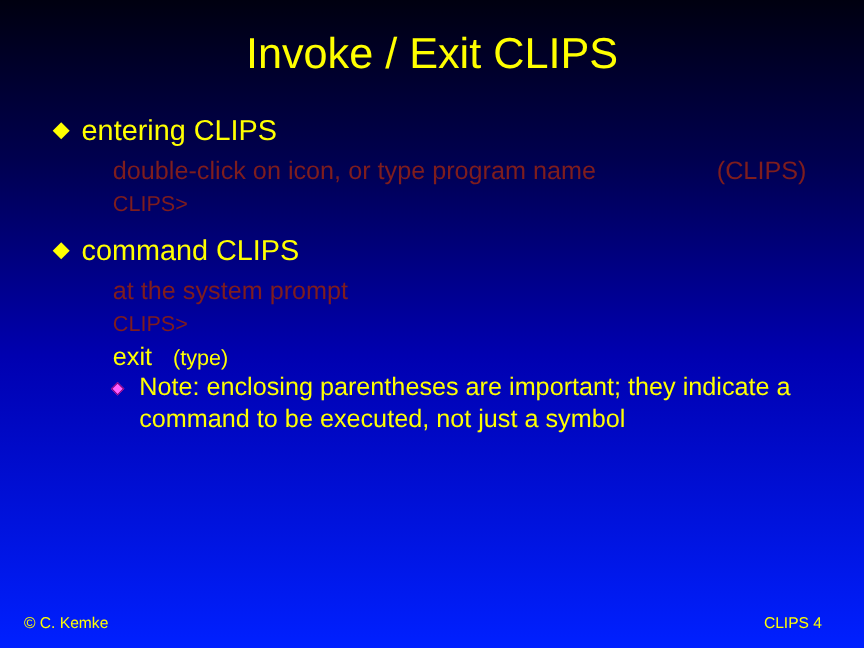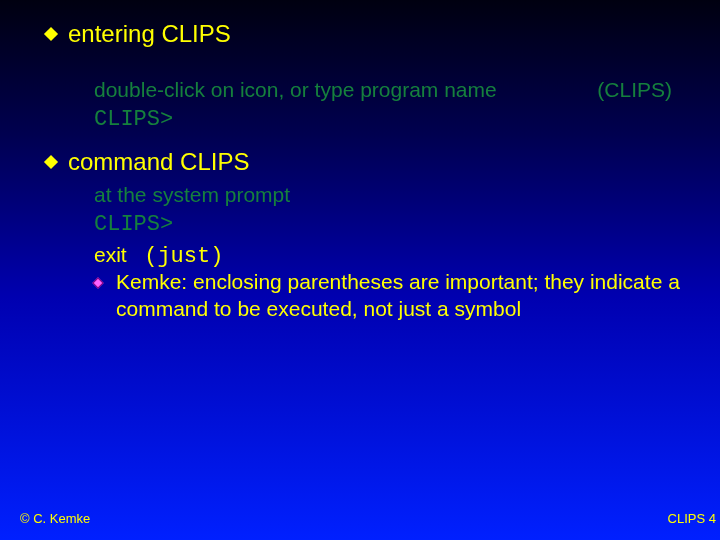--- a/index.html
+++ b/index.html
@@ -39,35 +39,34 @@
     width: 28px;
     flex-shrink: 0;
     font-size: 18px;
     position: relative;
     top: -2px;
   }
   .l2 {
     margin-left: 54px;
     font-size: 21px;
     line-height: 1.28;
-    color: #15803d;
+    color: #7f1d1d;
     margin-bottom: 2px;
   }
   .row1 {
     display: flex;
     justify-content: space-between;
     align-items: baseline;
   }
   .paren {
     margin-right: 8px;
-    margin-top: 23px;
   }
   .mono {
-    font-family: Liberation Mono, monospace;
-    font-size: 22px;
+    font-family: Liberation Sans, sans-serif;
+    font-size: 18px;
   }
   .typeblock {
     margin-left: 54px;
     font-size: 21px;
     margin-top: 4px;
   }
   .noteitem {
     margin-left: 54px;
     font-size: 21px;
     line-height: 1.28;
@@ -81,21 +80,21 @@
     position: relative;
     top: 4px;
   }
   .noteitem .ntext {
     flex: 1;
   }
   .footer {
     position: absolute;
     bottom: 14px;
     left: 20px;
-    right: 4px;
+    right: 35px;
     display: flex;
     justify-content: space-between;
     font-size: 13px;
     color: #ffff00;
   }
   .diamond {
     display: inline-block;
     width: 10px;
     height: 10px;
     background: #ffff00;
@@ -113,20 +112,21 @@
     position: relative;
     top: 1px;
     border: 1px solid #800080;
   }
 </style>
 </head>
 <body>
 
 <div class="slide">
 
+  <h1 class="title">Invoke / Exit CLIPS</h1>
 
   <div class="section">
     <div class="l1">
       <span class="bullet"><span class="diamond"></span></span>
       <span>entering CLIPS</span>
     </div>
     <div class="l2 row1">
       <span>double-click on icon, or type program name</span>
       <span class="paren">(CLIPS)</span>
     </div>
@@ -135,25 +135,25 @@
 
   <div class="section">
     <div class="l1">
       <span class="bullet"><span class="diamond"></span></span>
       <span>command CLIPS</span>
     </div>
     <div class="l2">at the system prompt</div>
     <div class="l2 mono">CLIPS&gt;</div>
     <div class="typeblock">
       <span>exit</span>&nbsp;&nbsp;
-      <span class="mono">(just)</span>
+      <span class="mono">(type)</span>
     </div>
     <div class="noteitem">
       <span class="nbullet"><span class="smalldiamond"></span></span>
-      <span class="ntext">Kemke: enclosing parentheses are important; they indicate a command to be executed, not just a symbol</span>
+      <span class="ntext">Note: enclosing parentheses are important; they indicate a command to be executed, not just a symbol</span>
     </div>
   </div>
 
   <div class="footer">
     <span>© C. Kemke</span>
     <span>CLIPS  4</span>
   </div>
 
 </div>
 

